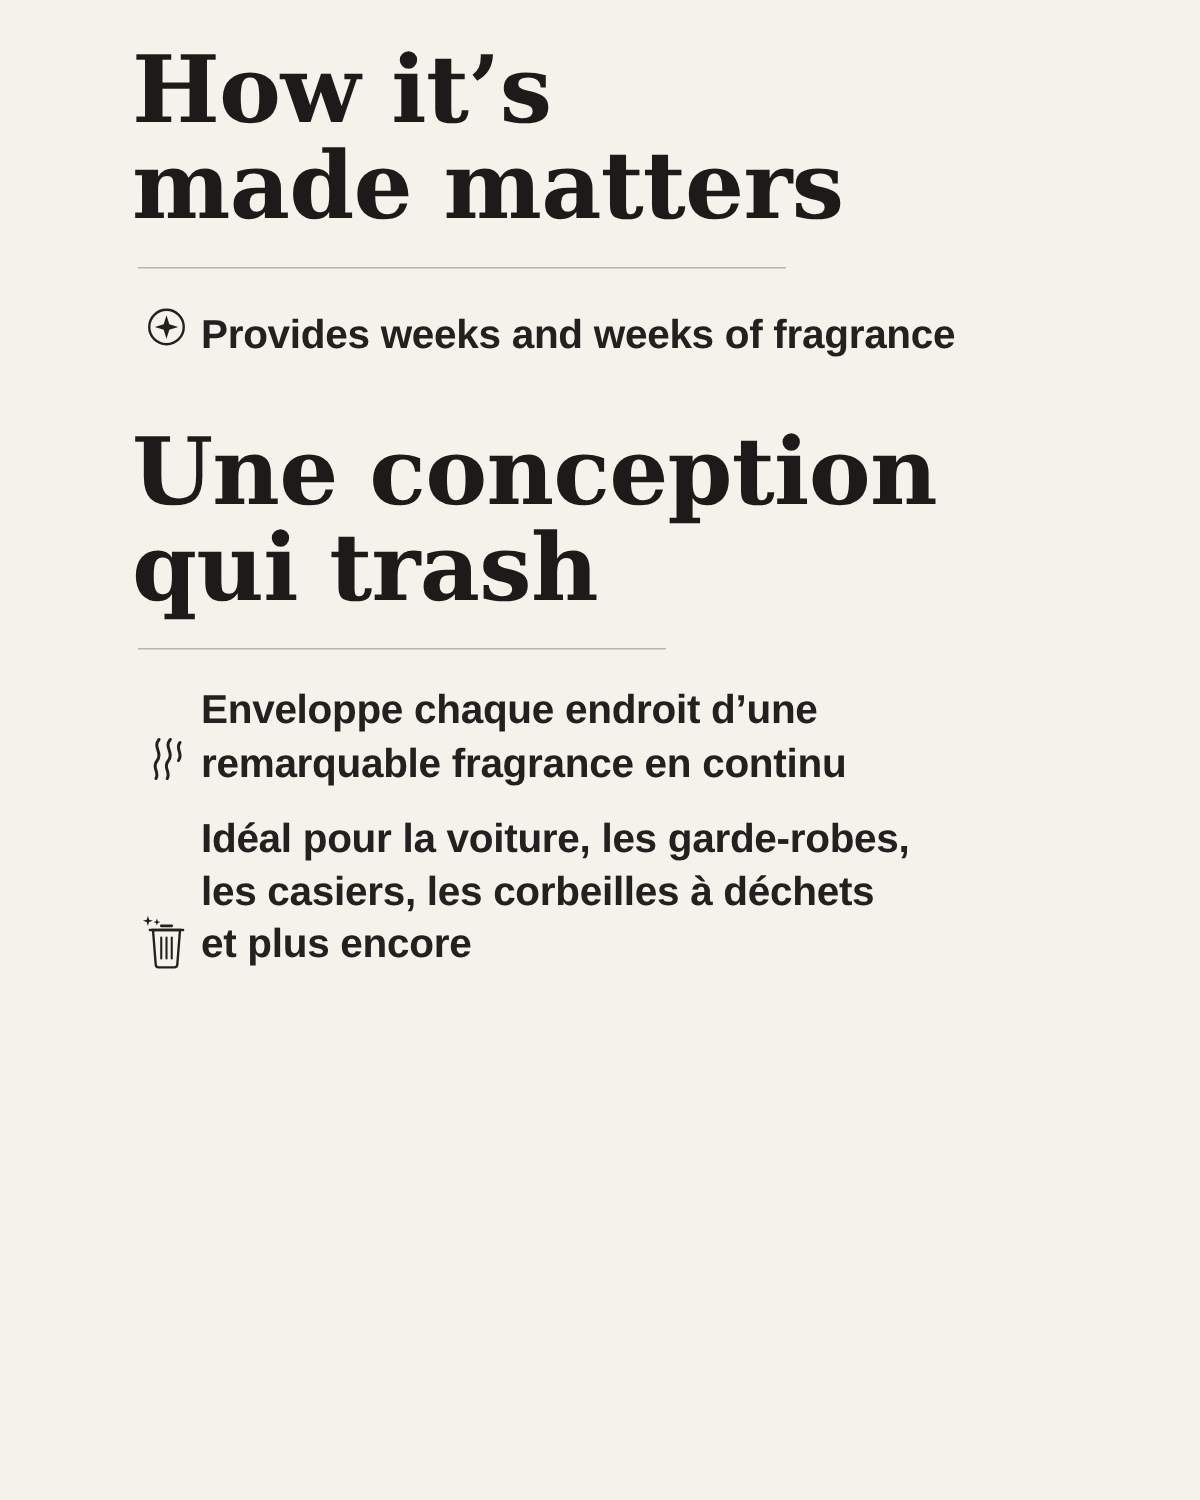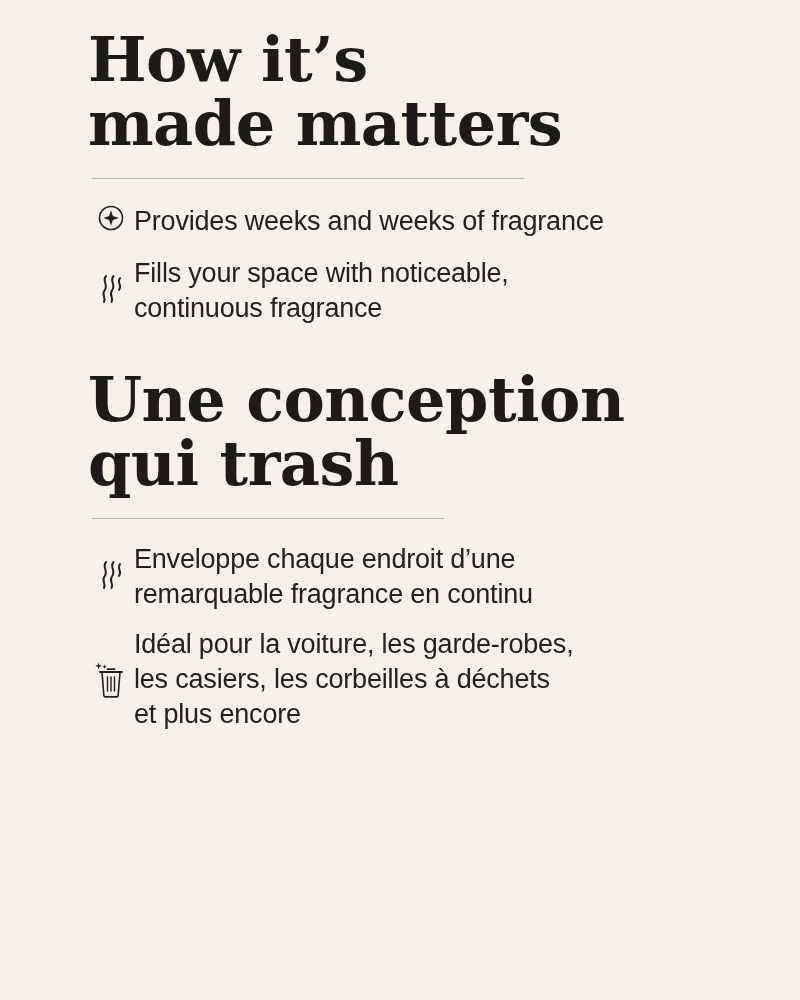--- a/index.html
+++ b/index.html
@@ -44,22 +44,23 @@
   }
   .rule.short-en { width: 432px; }
   .rule.short-fr { width: 352px; }
   ul.benefits {
     list-style: none;
     margin: 0;
     padding: 0;
   }
   ul.benefits li {
     display: flex;
-    align-items: center;
+    align-items: flex-end;
     margin-bottom: 14px;
+    font-weight: bold;
   }
   ul.benefits li:last-child { margin-bottom: 0; }
   .icon {
     flex: 0 0 auto;
     width: 46px;
     height: 40px;
     display: flex;
     align-items: flex-start;
     justify-content: center;
     padding-top: 2px;
@@ -88,31 +89,20 @@
     <ul class="benefits">
       <li>
         <span class="icon">
           <svg width="30" height="30" viewBox="0 0 30 30" fill="none">
             <circle cx="15" cy="15" r="11.5" stroke="#23211f" stroke-width="1.6"></circle>
             <path d="M15 7.2 L16.9 13.1 L22.8 15 L16.9 16.9 L15 22.8 L13.1 16.9 L7.2 15 L13.1 13.1 Z" fill="#23211f"></path>
           </svg>
         </span>
         <span class="benefit-text">Provides weeks and weeks of fragrance</span>
       </li>
-      <li>
-        <span class="icon">
-          <svg width="28" height="34" viewBox="0 0 28 34" fill="none">
-            <path d="M9 4 C4.5 9.5 12 12.5 7.5 18.5 C4 23 9.5 25.5 7 30" stroke="#23211f" stroke-width="2" stroke-linecap="round" fill="none"></path>
-            <path d="M16.5 4 C12 9.5 19.5 12.5 15 18.5 C11.5 23 17 25.5 14.5 30" stroke="#23211f" stroke-width="2" stroke-linecap="round" fill="none"></path>
-            <path d="M23 6 C19.5 10.5 25.5 13 22 18" stroke="#23211f" stroke-width="2" stroke-linecap="round" fill="none"></path>
-          </svg>
-        </span>
-        <span class="benefit-text">Fills your space with noticeable,
-continuous fragrance</span>
-      </li>
     </ul>
   </div>
 
   <div class="section">
     <h1 class="heading">Une conception
 qui trash</h1>
     <div class="rule short-fr"></div>
     <ul class="benefits">
       <li>
         <span class="icon">

